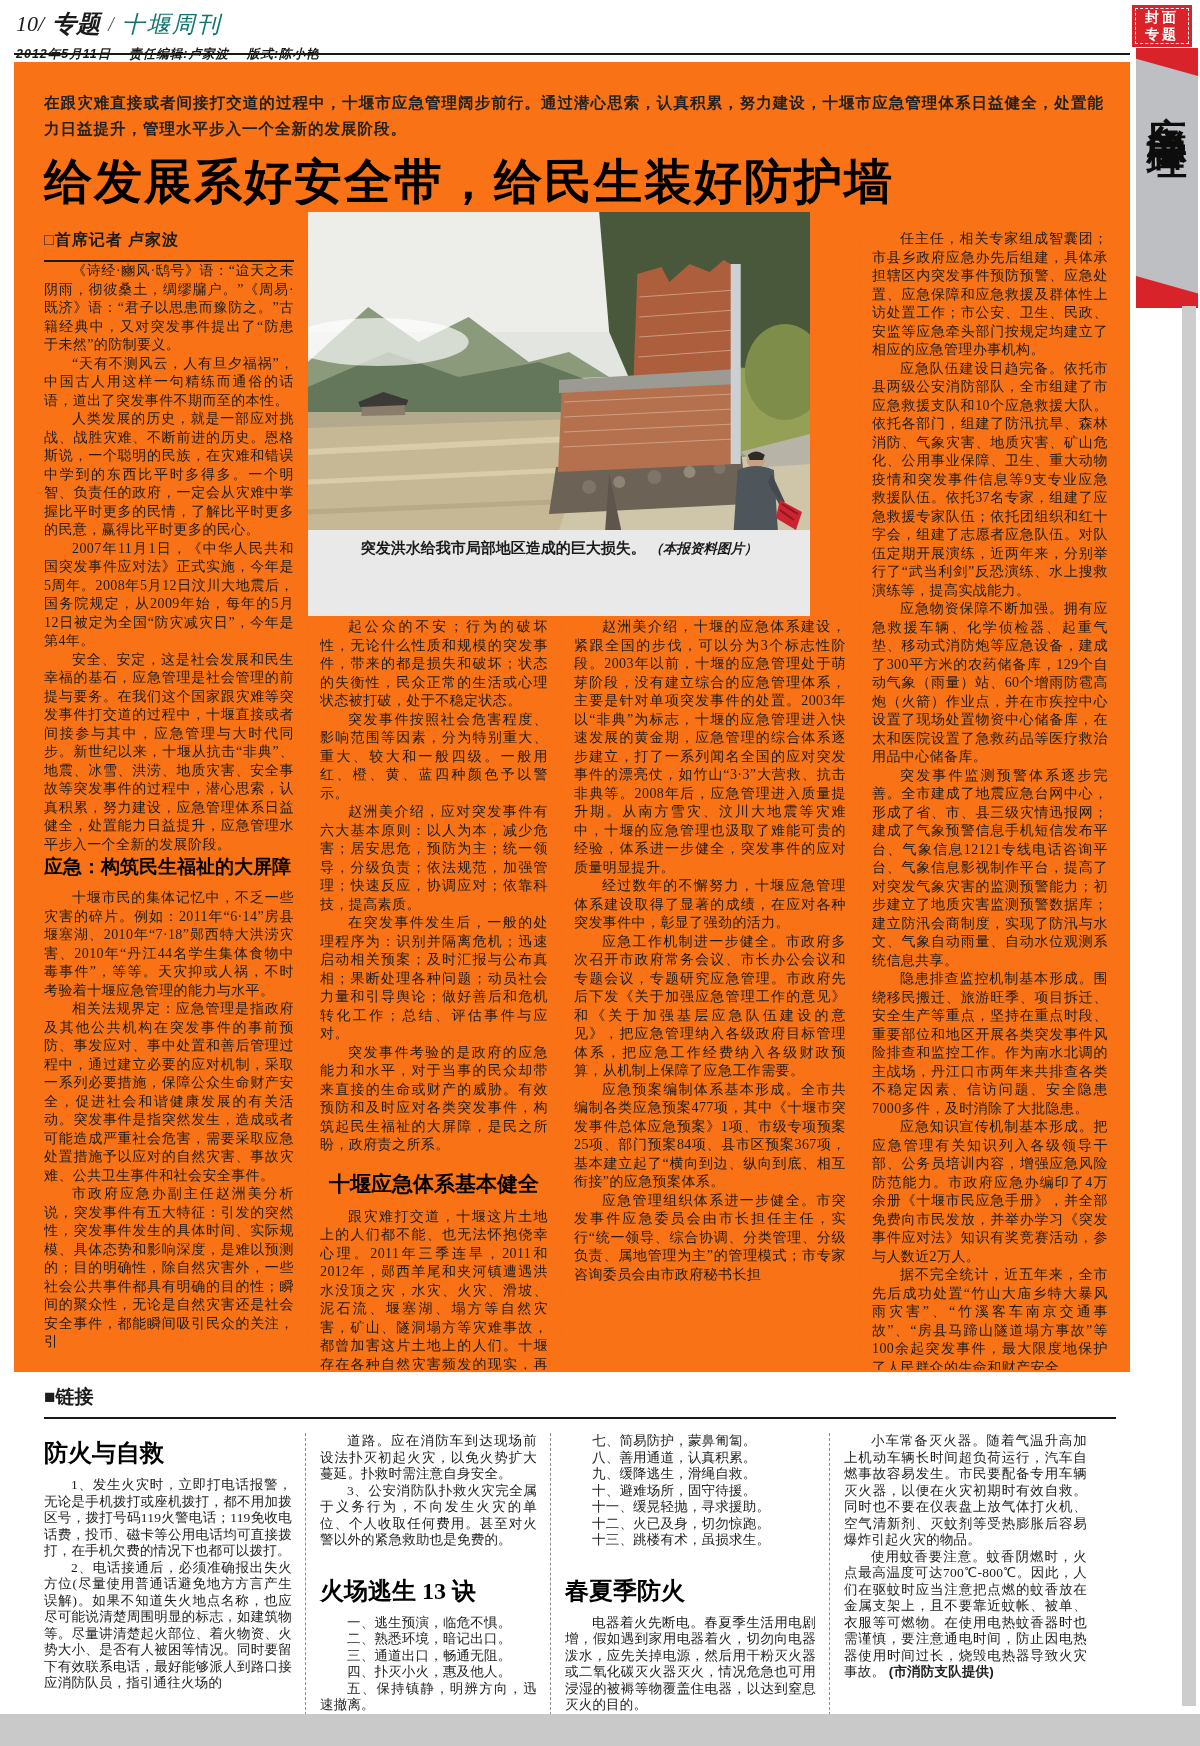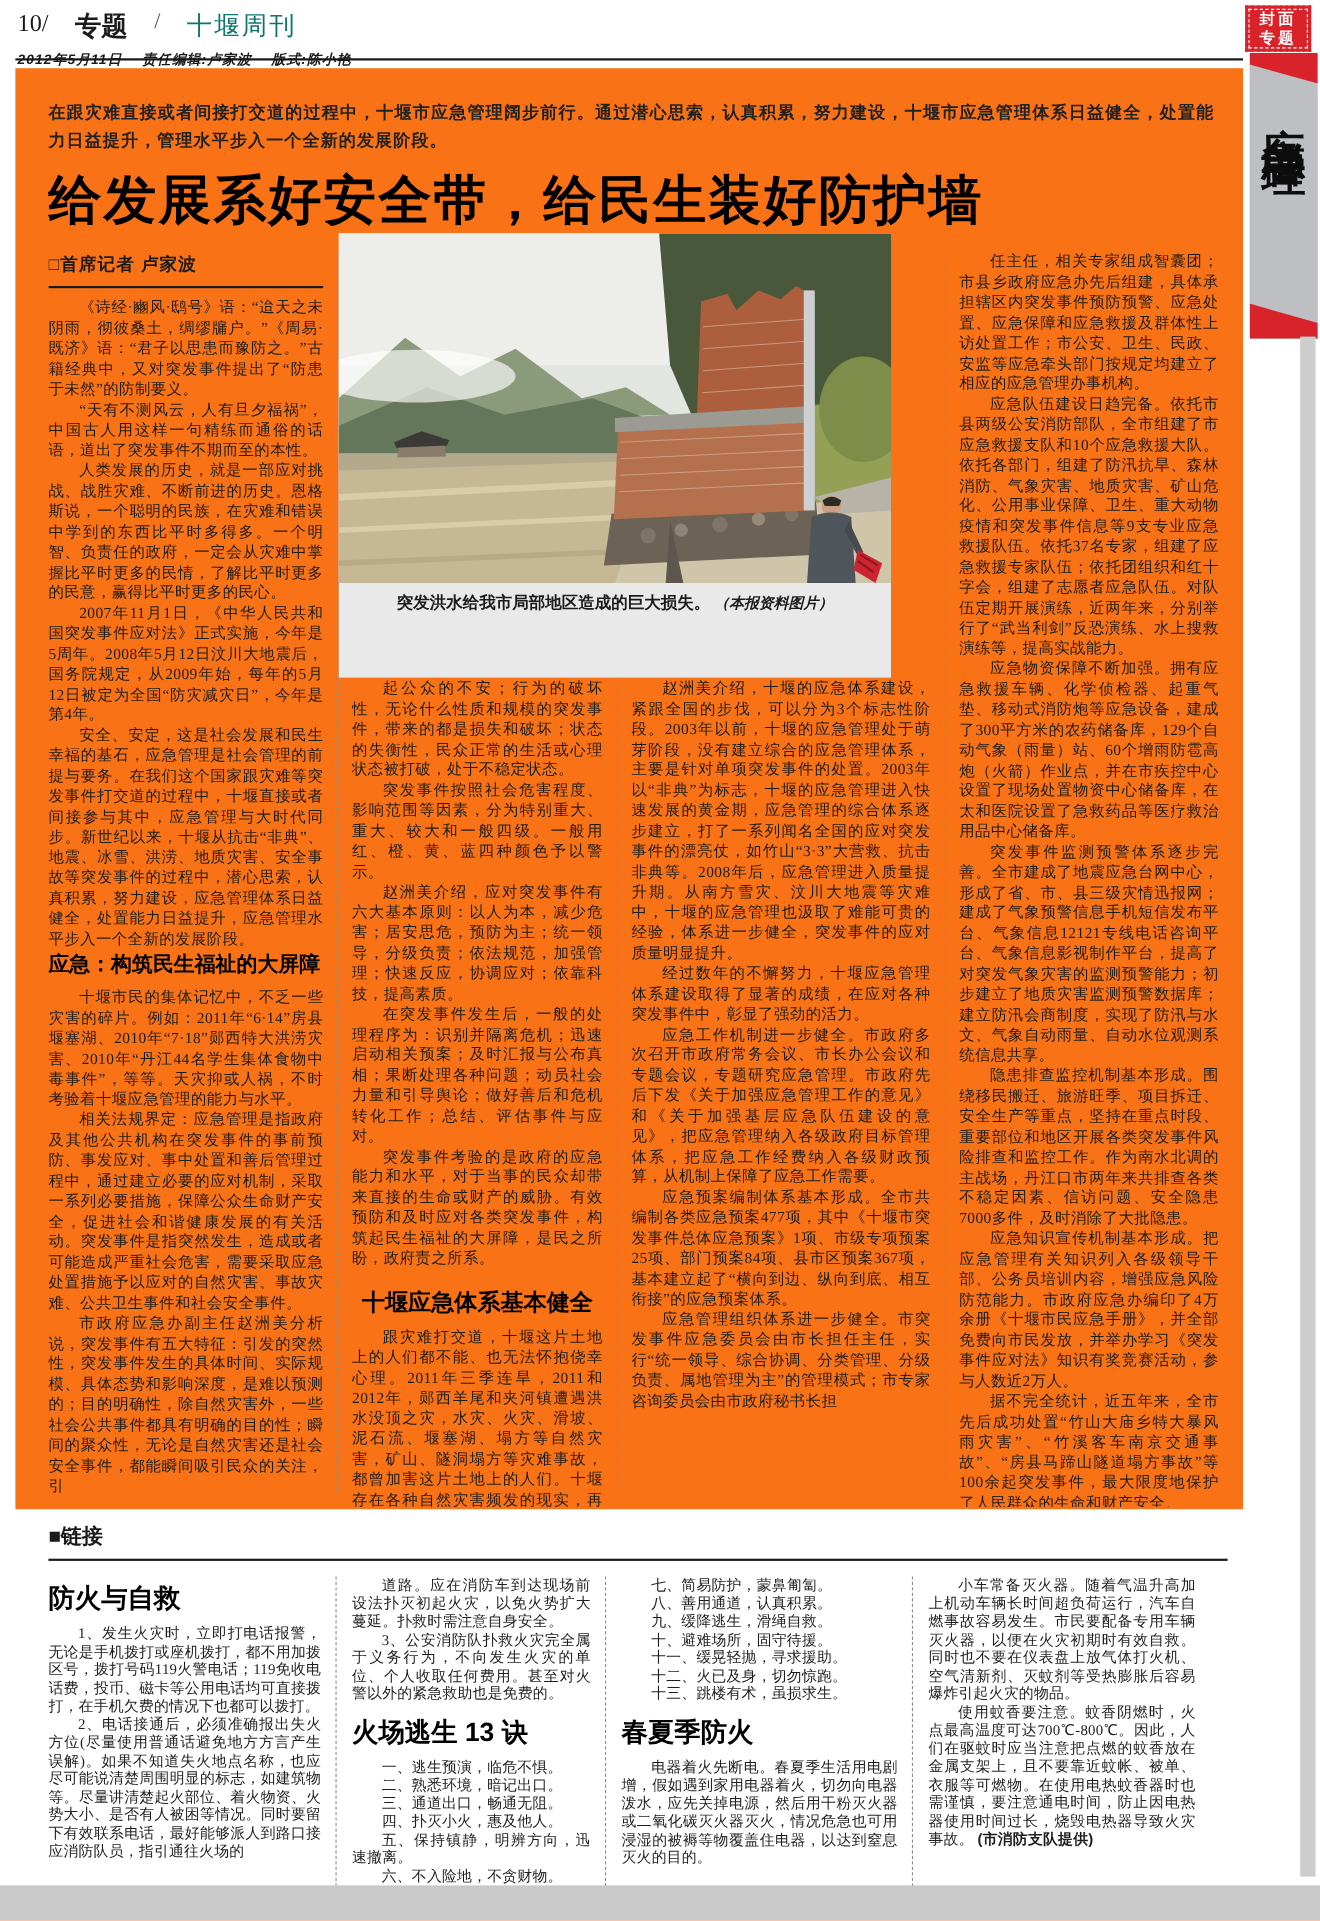--- a/index.html
+++ b/index.html
@@ -3,21 +3,21 @@
 <meta charset="utf-8">
 <title>page</title>
 <style>
   * { margin:0; padding:0; box-sizing:border-box; }
   html,body { width:1200px; }
   body { position:relative; width:1200px; height:1746px; background:#fff; color:#1b1b1b;
          font-family:"Liberation Serif", serif; overflow:hidden; }
 
   
   .masthead { position:absolute; left:16px; top:8px; }
-  .mh1 { display:flex; align-items:flex-start; gap:24px; }
+  .mh1 { display:flex; align-items:center; gap:8px;font-style:italic; }
   .mh-pageno { font-size:22px; font-family:"Liberation Serif",serif; }
   .mh-section { font-size:24px; font-weight:bold; font-family:"Liberation Sans",sans-serif; }
   .mh-sep { font-size:20px; color:#555; }
   .mh-pub { font-size:23px; color:#0f766e; font-family:"Liberation Sans",sans-serif; letter-spacing:2px; }
   .mh2 { margin-top:6px; font-size:12.5px; font-weight:bold; font-style:italic;
          font-family:"Liberation Sans",sans-serif; letter-spacing:1px; display:flex; gap:18px; }
   .top-rule { position:absolute; left:14px; top:53px; width:1116px; height:2px; background:#161616; }
 
   
   .corner-badge { position:absolute; left:1132px; top:5px; width:60px; height:42px;
@@ -51,21 +51,21 @@
   .c1 { left:0;   width:250px; }
   .c2 { left:276px; width:228px; padding-top:388px; }
   .c3 { left:530px; width:272px; padding-top:388px; }
   .c4 { left:828px; width:236px; }
   .col p { text-indent:2em; text-align:justify; font-size:14px; line-height:18.5px;
            letter-spacing:0.4px; color:#1d1d1d; }
   .vdash { position:absolute; top:0; bottom:14px; width:0; border-left:1px dashed #8d8d8d; z-index:1; }
   .vd1 { left:263px; } .vd2 { left:517px; } .vd3 { left:815px; }
 
   .byline { font-family:"Liberation Sans",sans-serif; font-weight:bold; font-size:16px;
-            letter-spacing:1px; padding-bottom:9px; margin-bottom:10px; border-bottom:2px solid #1a1a1a; }
+            letter-spacing:1px; padding-bottom:9px; border-bottom:2px solid #1a1a1a; }
   .subhead1 { font-family:"Liberation Sans",sans-serif; font-weight:bold; font-size:19px;
               margin:0 0 9px; color:#000; }
   .subhead2 { font-family:"Liberation Sans",sans-serif; font-weight:bold; font-size:21px;
               text-align:center; margin:15px 0 10px; color:#000; }
 
   
   .photo-wrap { position:absolute; left:264px; top:-18px; width:502px; height:404px;
                 background:#e9e9e9; z-index:2; }
   .photo { display:block; width:502px; height:318px; background:#d9ded6; }
   .caption { margin-top:9px; text-align:center; font-size:15px; font-weight:bold; }
@@ -78,21 +78,21 @@
   .links-cols { position:relative; display:flex; margin-top:14px; height:292px; overflow:hidden; }
   .bcol { overflow:hidden; }
   .b1 { width:248px; }
   .b2 { width:232px; margin-left:13px; padding-left:14px; border-left:1px dashed #8d8d8d; }
   .b3 { width:266px; margin-left:13px; padding-left:14px; border-left:1px dashed #8d8d8d; }
   .b4 { width:258px; margin-left:13px; padding-left:14px; border-left:1px dashed #8d8d8d; }
   .bcol p { text-indent:2em; text-align:justify; font-size:13.5px; line-height:16.5px;
             letter-spacing:0.2px; color:#1d1d1d; }
   .btitle { font-family:"Liberation Sans",sans-serif; font-weight:bold; font-size:24px;
             margin:4px 0 8px; color:#000; }
-  .btitle.mid { margin-top:10px; }
+  .btitle.mid { margin-top:26px;font-family:Liberation Serif, serif; }
   .src-credit { font-family:"Liberation Sans",sans-serif; font-weight:bold; font-style:normal; }
 
   .bottom-bar { position:absolute; left:0; top:1714px; width:1200px; height:32px; background:#c9c9c9; }
 </style>
 </head>
 <body>
 
 <div class="masthead">
   <div class="mh1">
     <span class="mh-pageno">10/</span>

